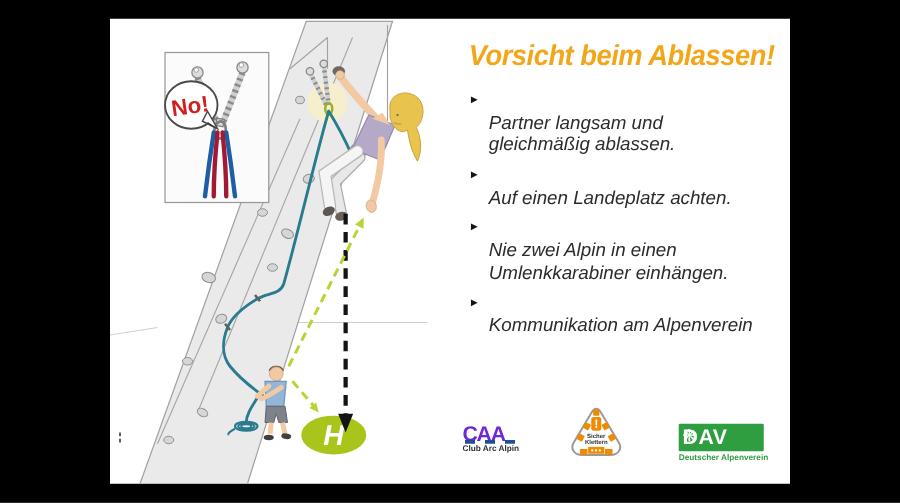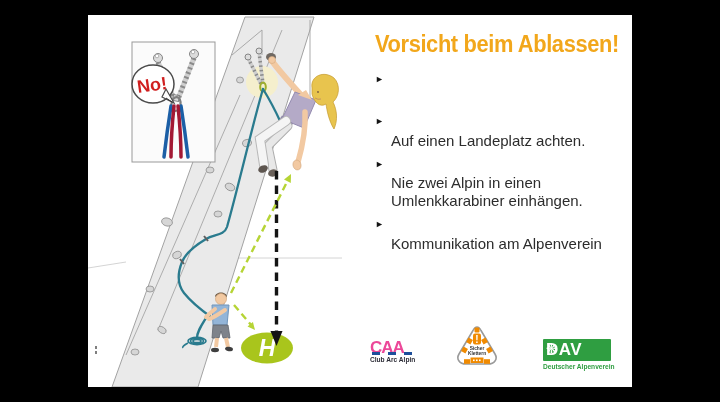--- a/index.html
+++ b/index.html
@@ -1,29 +1,29 @@
 <!DOCTYPE html>
 <html><head>
 <meta charset="utf-8">
 <style>
   html,body{margin:0;padding:0;background:#000;}
   .stage{position:relative;width:720px;height:402px;background:#000;overflow:hidden;
          font-family:"Liberation Sans",sans-serif;}
   .panel{position:absolute;left:88px;top:15px;width:544px;height:372px;background:#fff;}
   .illustration{position:absolute;left:0;top:0;width:292px;height:372px;}
-  .content{position:absolute;left:287px;top:16px;width:252px;}
+  .content{position:absolute;left:287px;top:16px;width:252px;font-style:italic;}
   .title{margin:0 0 14px 0;font-size:23px;font-weight:bold;letter-spacing:-0.4px;
          color:#f2a71b;transform:scaleX(.95);transform-origin:left top;white-space:nowrap;}
   .bullets{list-style:none;margin:0;padding:0;}
   .bullets li{position:relative;padding-left:16px;margin:0 0 7px 0;font-size:15px;
               line-height:1.18;color:#2c2c2c;white-space:pre-line;}
   .bullets .marker{position:absolute;left:0;top:2px;font-size:9px;color:#141414;}
   
   .logo-caa{position:absolute;left:282px;top:324px;width:64px;height:30px;}
-  .caa-acronym{font-size:17px;font-weight:800;color:#ec4899;letter-spacing:-1px;line-height:1;}
+  .caa-acronym{font-size:17px;font-weight:800;color:#6d28d9;letter-spacing:-1px;line-height:1;}
   .caa-bars{position:absolute;left:1px;top:13px;width:46px;height:3px;}
   .caa-bars i{position:absolute;top:0;width:8px;height:2.6px;background:#1d4f9b;}
   .caa-bars i:nth-child(1){left:1px}.caa-bars i:nth-child(2){left:17px}.caa-bars i:nth-child(3){left:33px}
   .caa-name{position:absolute;left:0;top:17px;font-size:6.6px;font-weight:bold;color:#2e2e38;white-space:nowrap;}
   .logo-sk{position:absolute;left:368px;top:310px;width:42px;height:44px;}
   .logo-dav{position:absolute;left:455px;top:324px;width:80px;height:34px;}
   .dav-box{position:relative;width:68px;height:22px;background:#2f9e41;border-radius:1px;}
   .dav-star{position:absolute;left:3px;top:2.5px;font-size:13px;color:#fff;line-height:1;}
   .dav-acronym{position:absolute;left:3px;top:1px;font-size:17px;font-weight:800;color:#fff;
                letter-spacing:.5px;line-height:22px;top:0;}
@@ -185,21 +185,22 @@
         <path d="M162,97 L174,103 L166,89 Z" fill="#fff" stroke="#4a4a4a" stroke-width="1.2"></path>
         <line x1="166" y1="98" x2="172" y2="102" stroke="#333" stroke-width="1"></line>
         <text x="152" y="91" text-anchor="middle" font-size="18" font-weight="bold" fill="#d01f1f" font-family="Liberation Sans, sans-serif" transform="rotate(-8 152 85)">No!</text>
       </g>
     </svg>
 
     <div class="content">
       <h1 class="title">Vorsicht beim Ablassen!</h1>
       <ul class="bullets">
         <li>
-          <span class="marker">►</span>
+          <span class="marker">►</span><span>Partner langsam und
+gleichmäßig ablassen.</span>
         </li>
         <li>
           <span class="marker">►</span><span>Auf einen Landeplatz achten.</span>
         </li>
         <li>
           <span class="marker">►</span><span>Nie zwei Alpin in einen
 Umlenkkarabiner einhängen.</span>
         </li>
         <li>
           <span class="marker">►</span><span>Kommunikation am Alpenverein</span>

